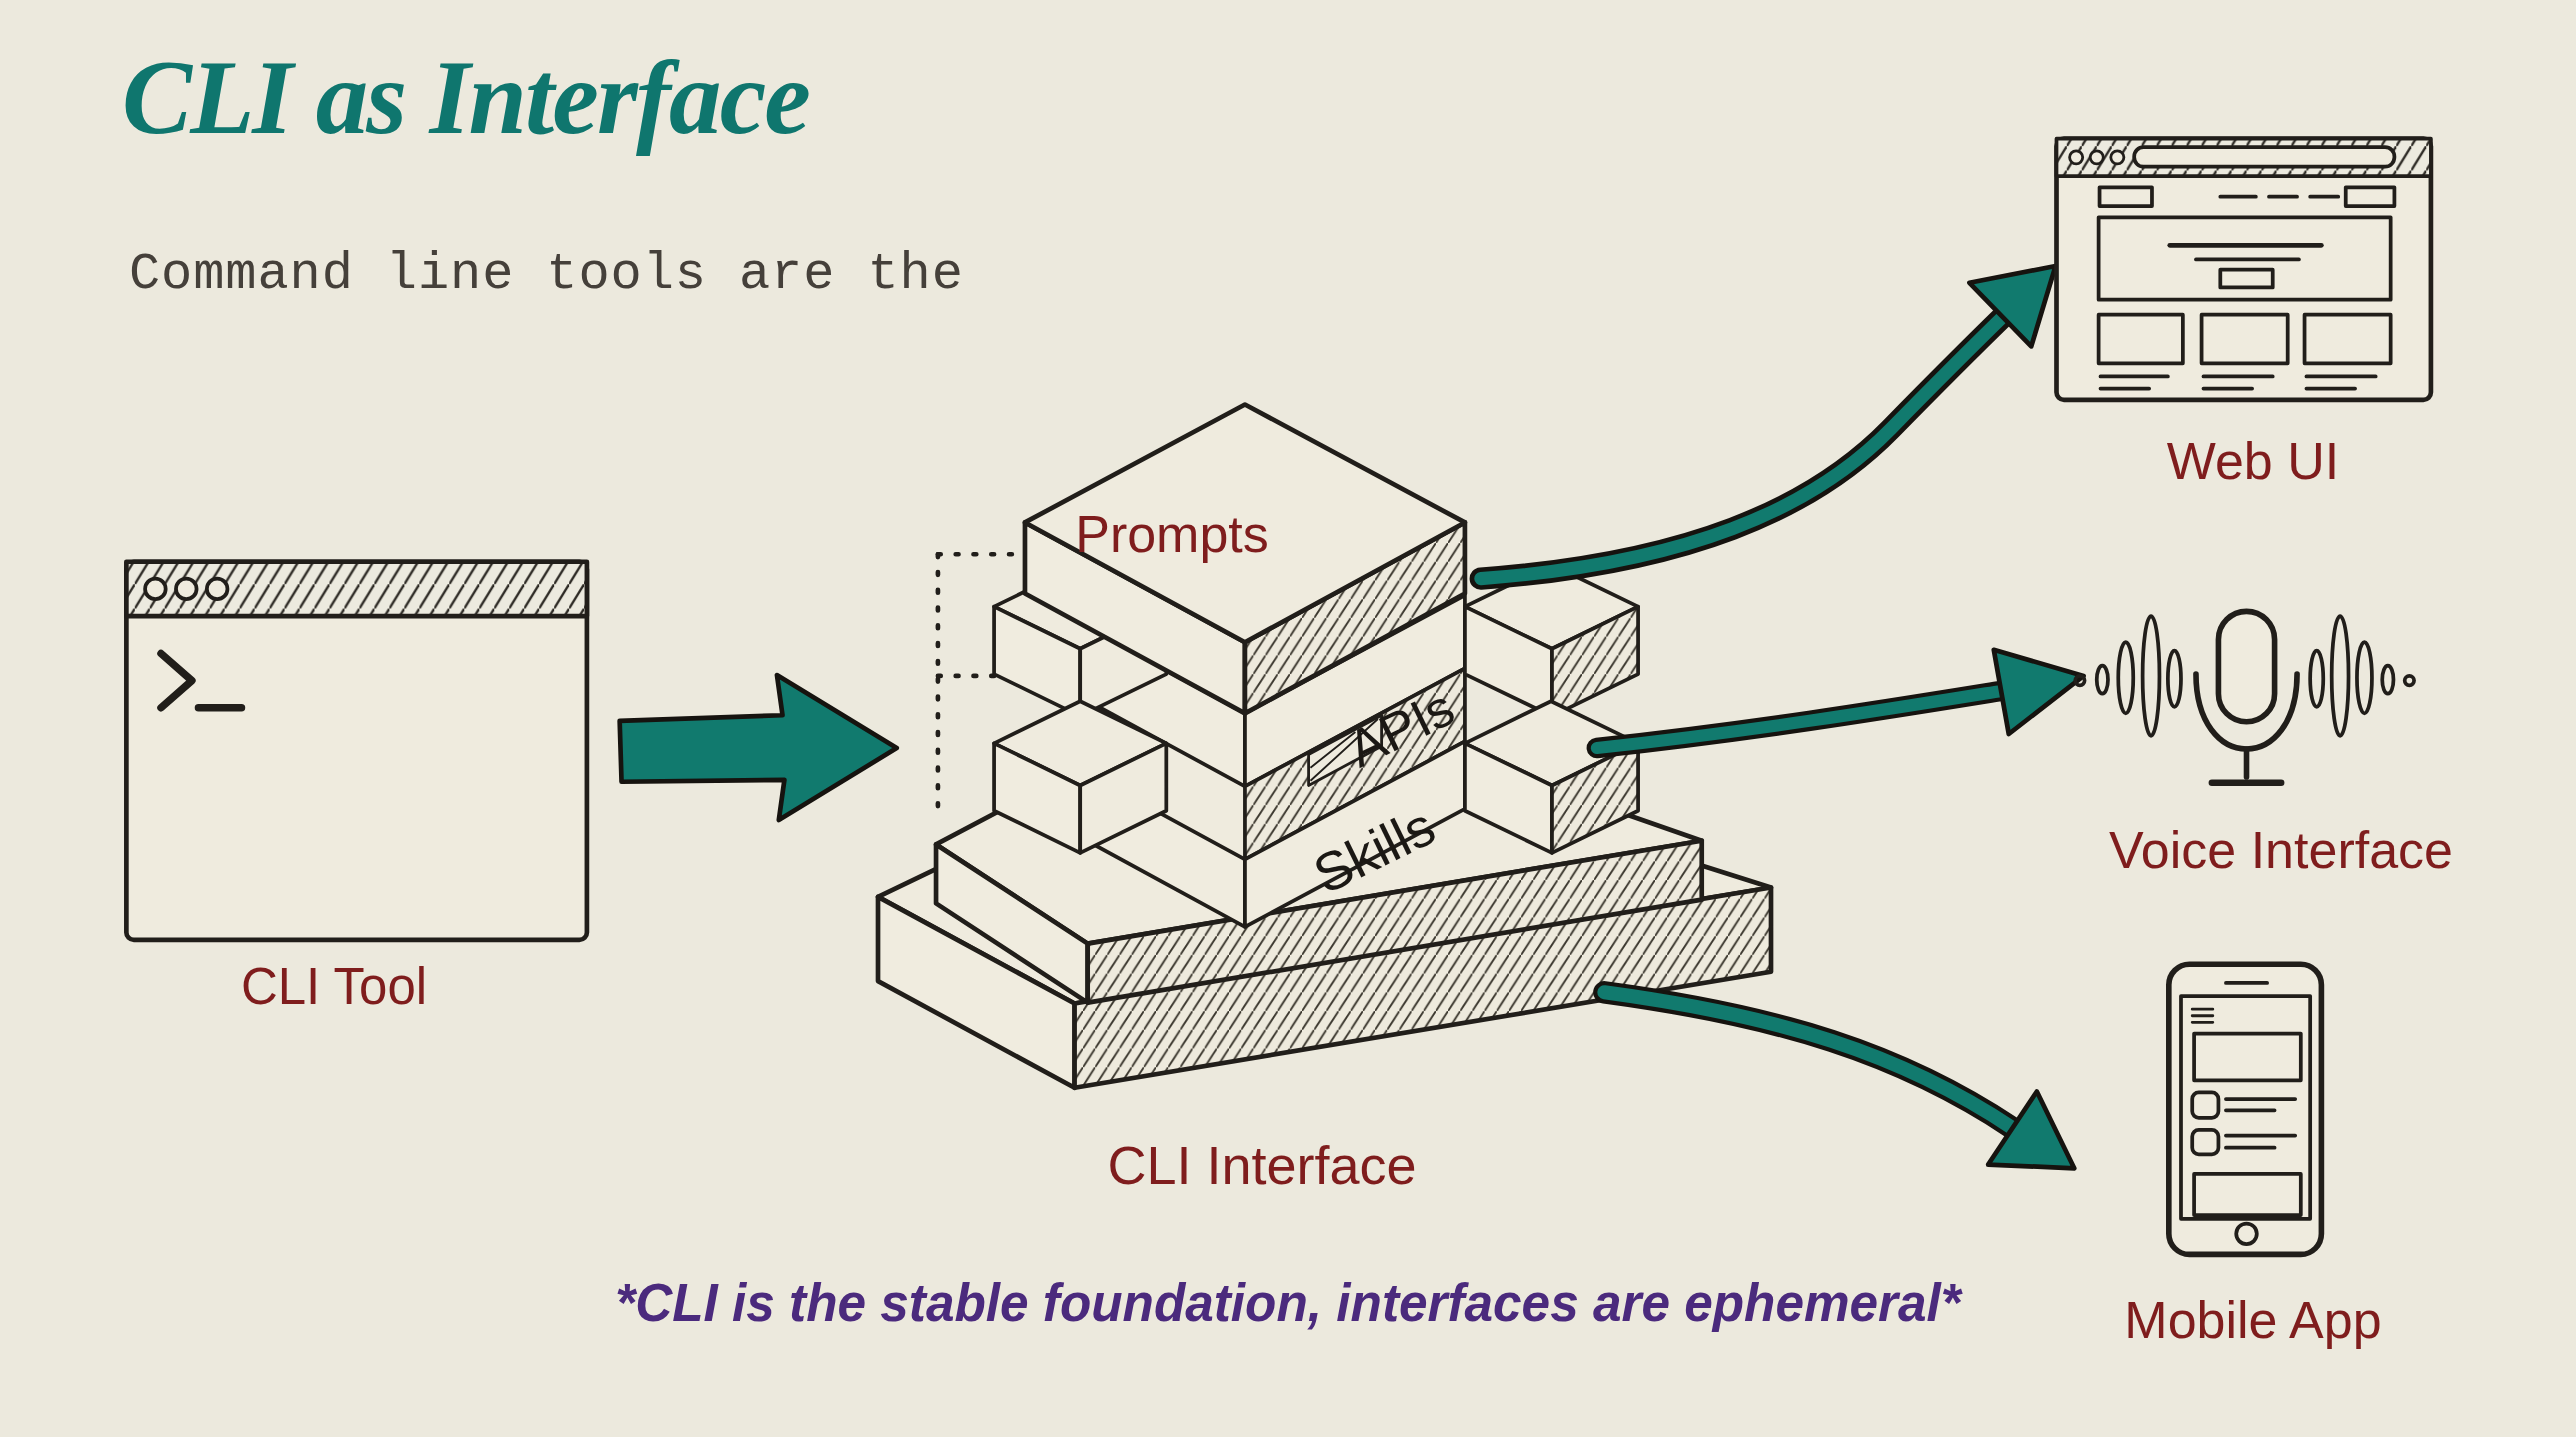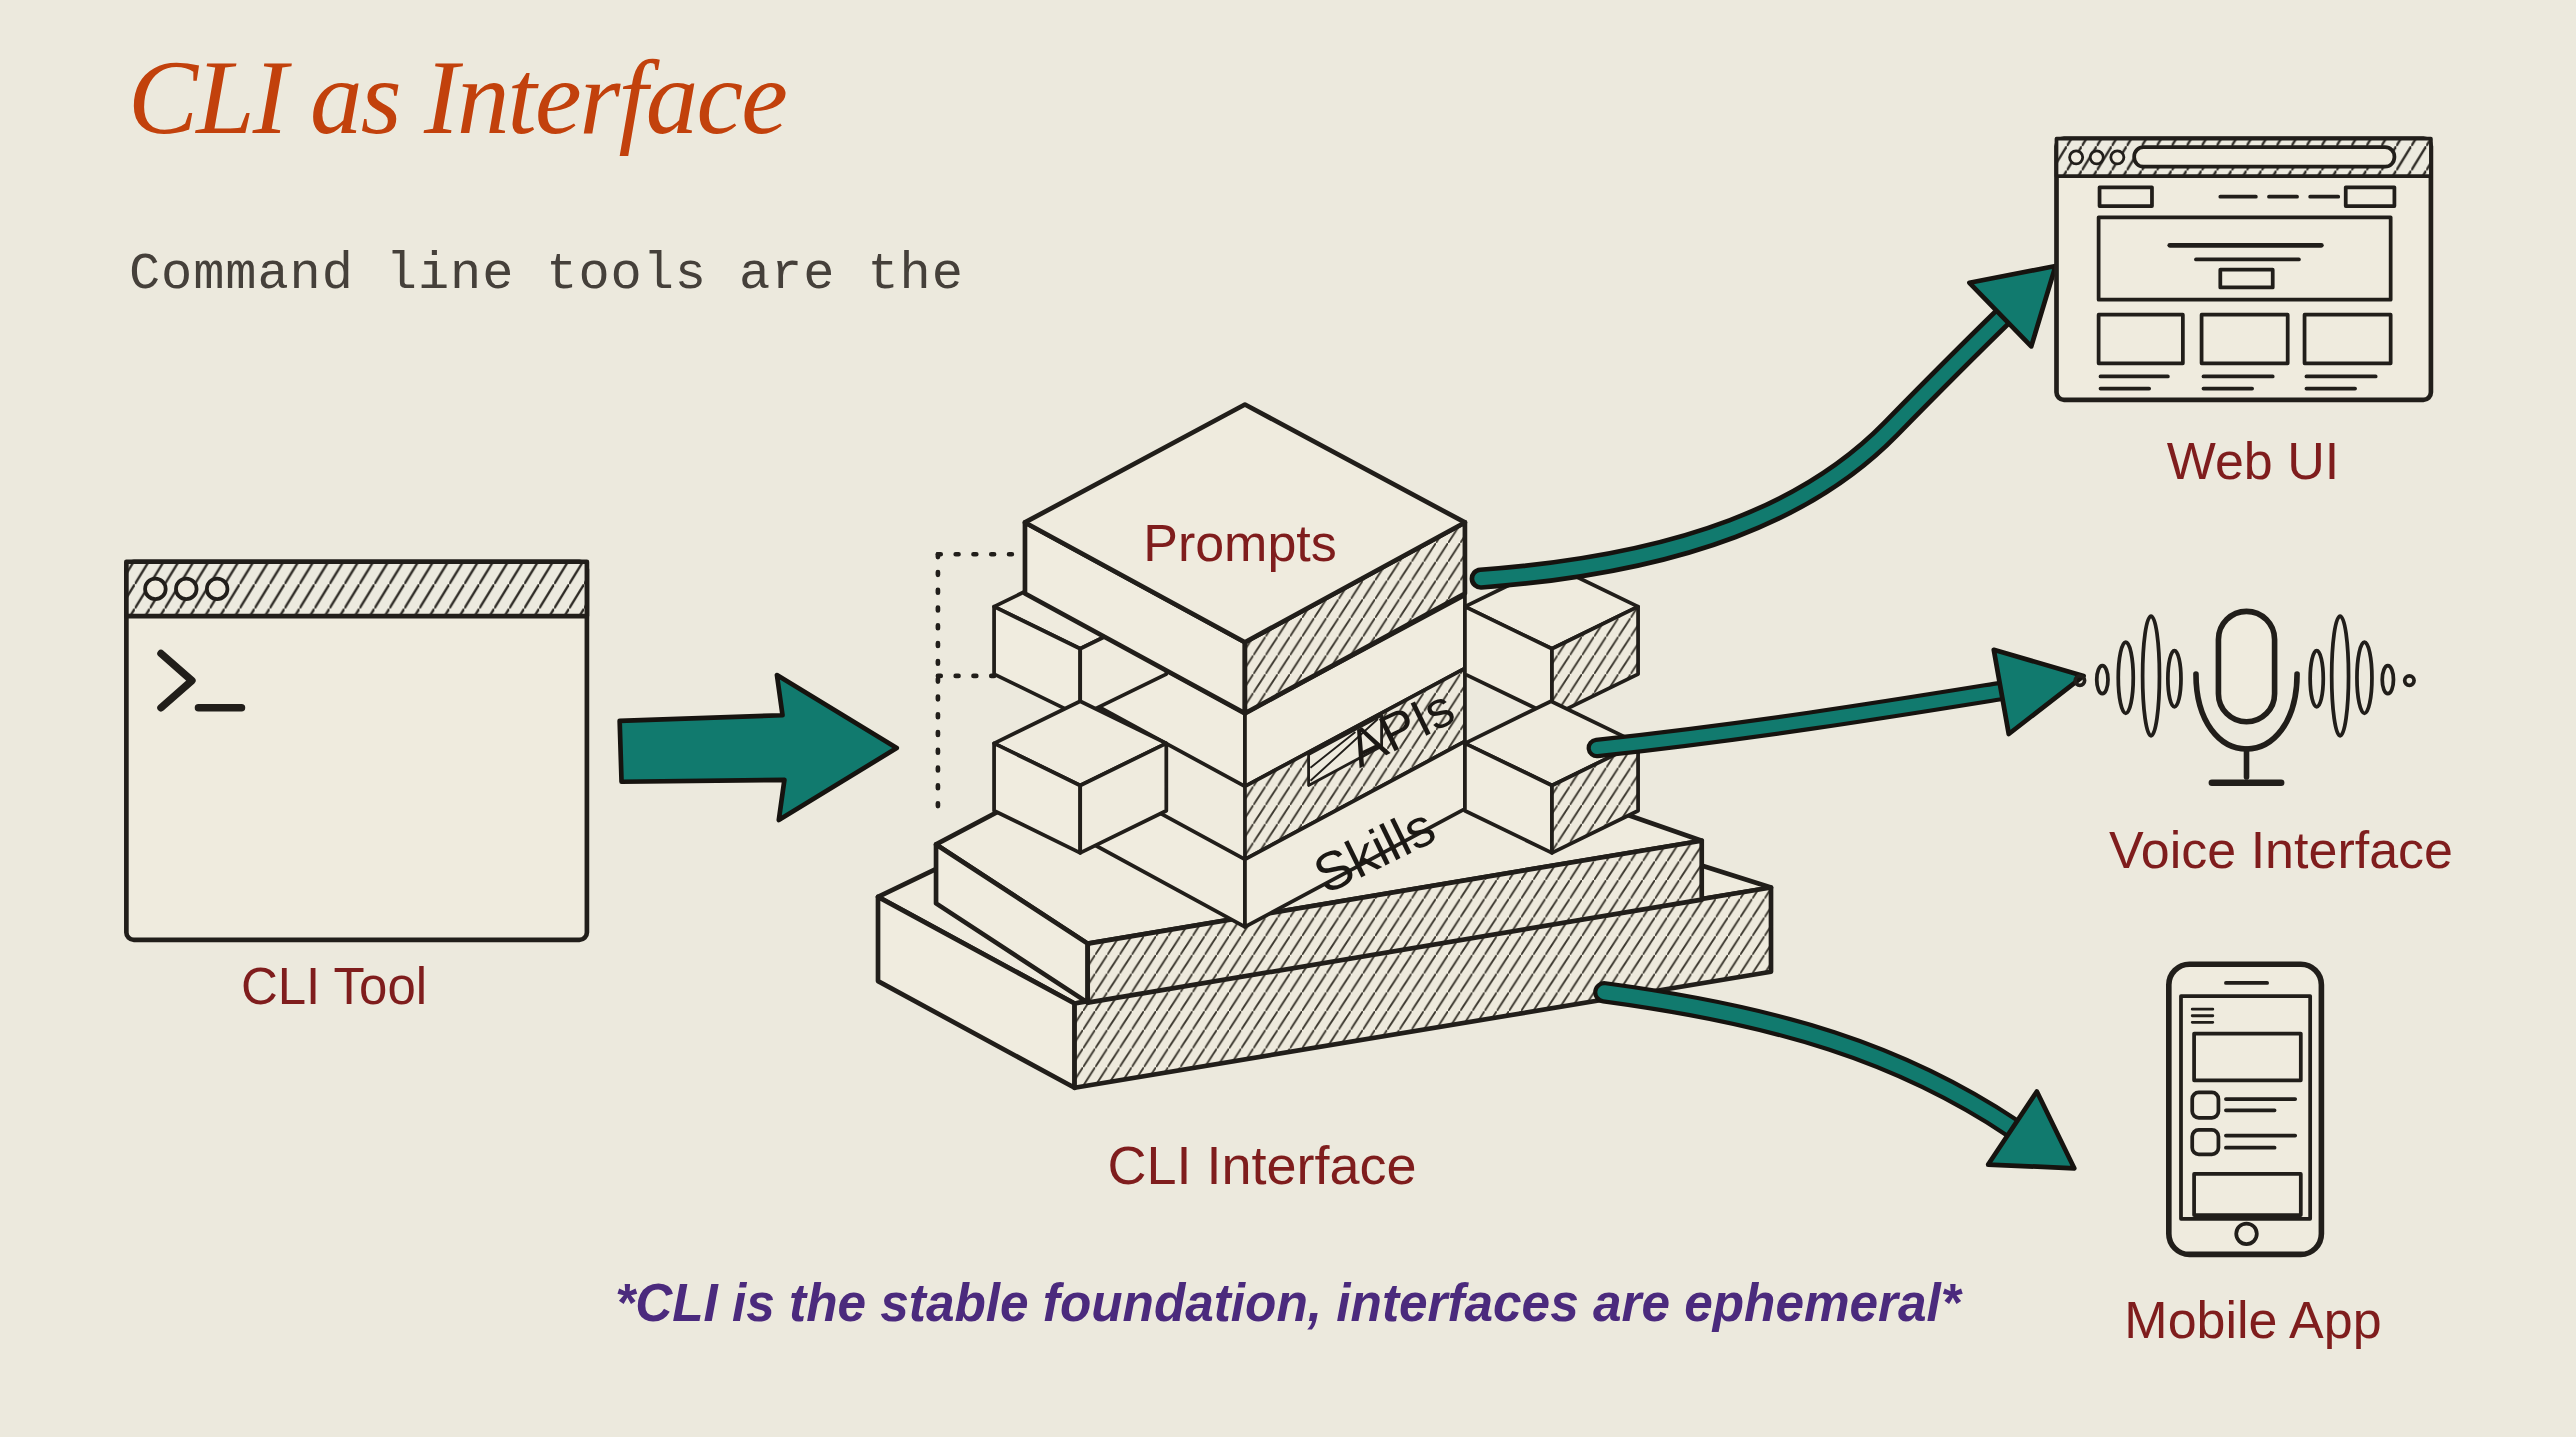--- a/index.html
+++ b/index.html
@@ -1,20 +1,20 @@
 <!DOCTYPE html>
 <html style="font-size:15px"><head>
 <meta charset="utf-8">
 <style>
   html,body{margin:0;padding:0;background:#ece9dd;}
   .canvas{position:relative;width:2576px;height:1438px;background:#ece9dd;overflow:hidden;
           font-family:"Liberation Sans",sans-serif;color:#211e1a;}
   .canvas svg{position:absolute;left:0;top:0;}
-  .title{position:absolute;left:128px;top:37px;font-family:"Liberation Serif",serif;
-         font-style:italic;font-weight:normal;font-size:105px;color:#c2410c;letter-spacing:-1.9px;}
+  .title{position:absolute;left:122px;top:37px;font-family:"Liberation Serif",serif;
+         font-style:italic;font-weight:bold;font-size:105px;color:#0f766e;letter-spacing:-1.9px;}
   .subtitle{position:absolute;left:129px;top:240px;font-family:Liberation Mono, monospace;
          font-size:52px;line-height:1.35;color:#45403a;letter-spacing:0.9px;}
   .lbl{position:absolute;transform:translateX(-50%);font-size:52px;color:#7f1d1d;white-space:nowrap;}
   .lbl.small{font-size:51px;}
   .rot{position:absolute;transform:translate(-50%,-50%) rotate(-26deg);font-size:52px;color:#1b1814;white-space:nowrap;}
   .footnote{position:absolute;left:0;top:1271px;width:2576px;text-align:center;
             font-weight:bold;font-style:italic;font-size:54px;color:#4b2a7d;
             transform:scaleX(0.95);white-space:nowrap;}
 </style>
 </head>
@@ -170,21 +170,21 @@
   </g>
 </svg>
 
 <div class="title">CLI as Interface</div>
 <div class="subtitle">
   <div>Command line tools are the</div>
 </div>
 
 <div class="lbl small" style="left:334px;top:957px;">CLI Tool</div>
 
-<div class="lbl" style="left:1240px;top:504px;font-size:52px;margin-top:9px;">Prompts</div>
+<div class="lbl" style="left:1172px;top:504px;font-size:52px;">Prompts</div>
 <div class="rot" style="left:1401px;top:728px;">APIs</div>
 <div class="rot" style="left:1374px;top:850px;font-size:54px;">Skills</div>
 <div class="lbl" style="left:1262px;top:1134px;font-size:54px;">CLI Interface</div>
 
 <div class="lbl" style="left:2253px;top:431px;">Web UI</div>
 <div class="lbl" style="left:2281px;top:820px;text-align:right;">Voice Interface</div>
 <div class="lbl" style="left:2253px;top:1290px;">Mobile App</div>
 
 <div class="footnote">*CLI is the stable foundation, interfaces are ephemeral*</div>
 

